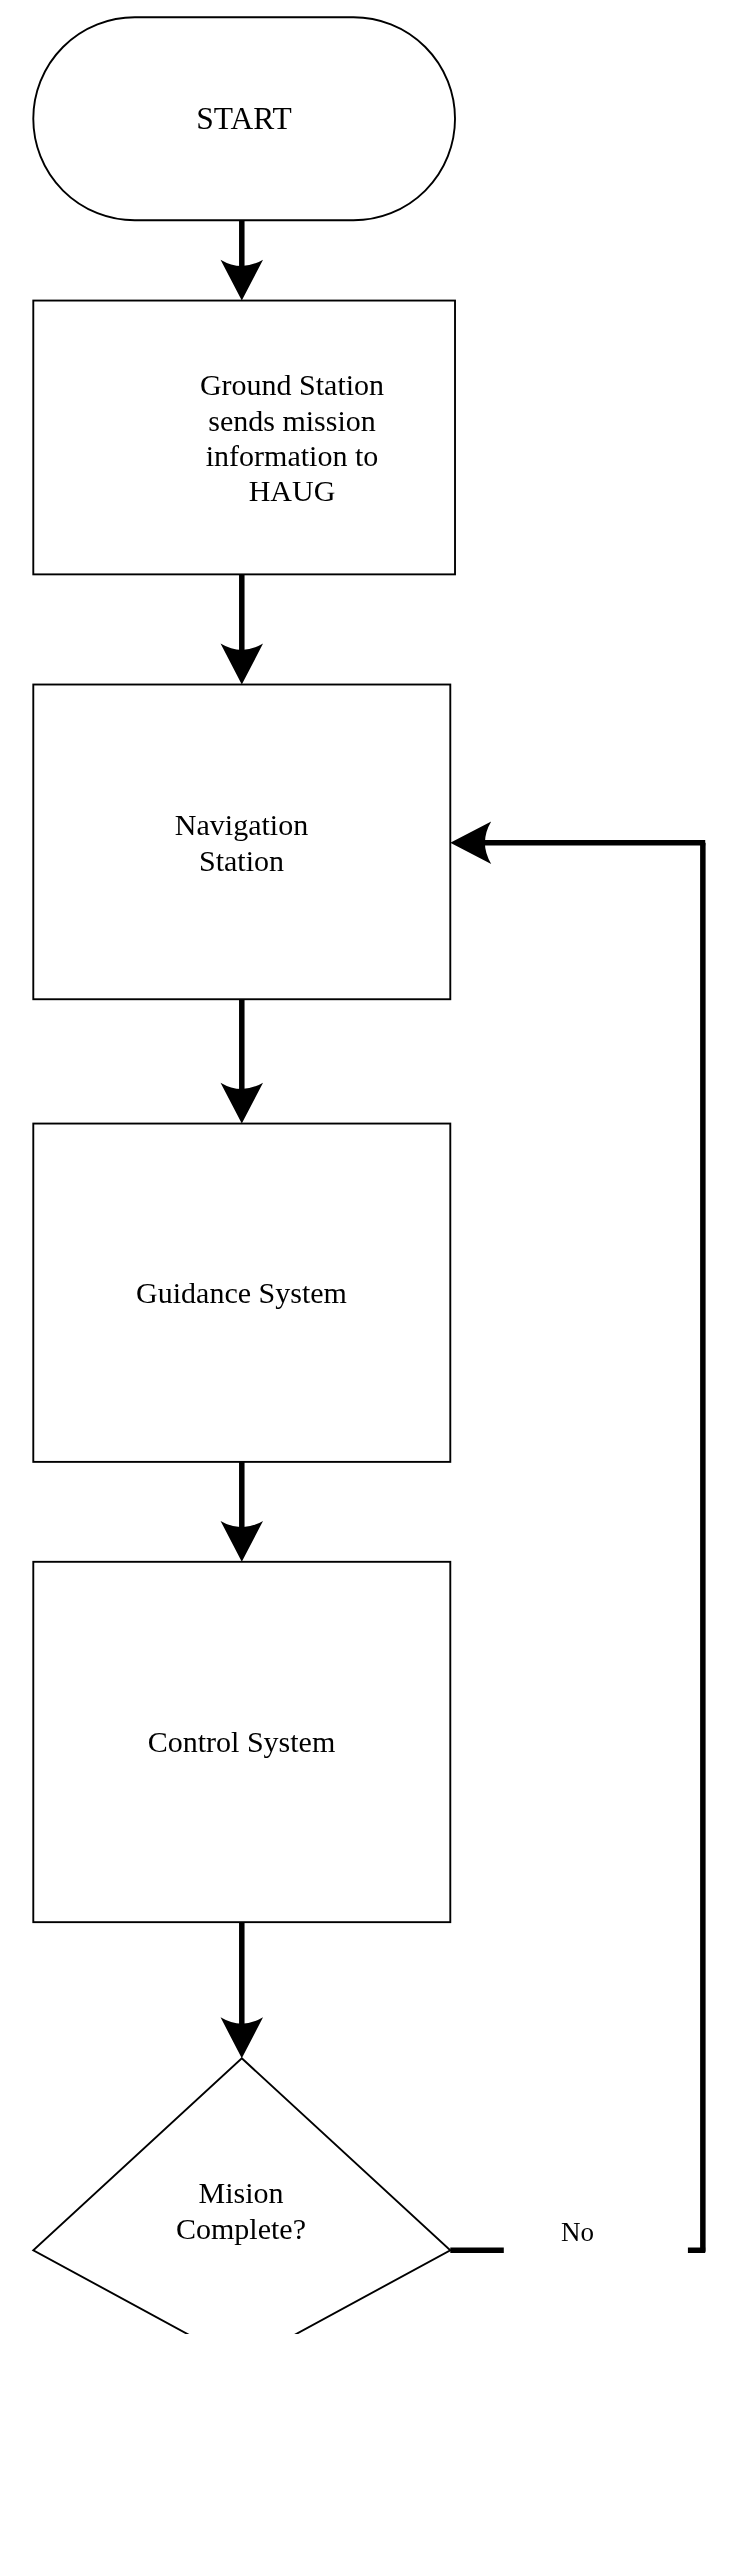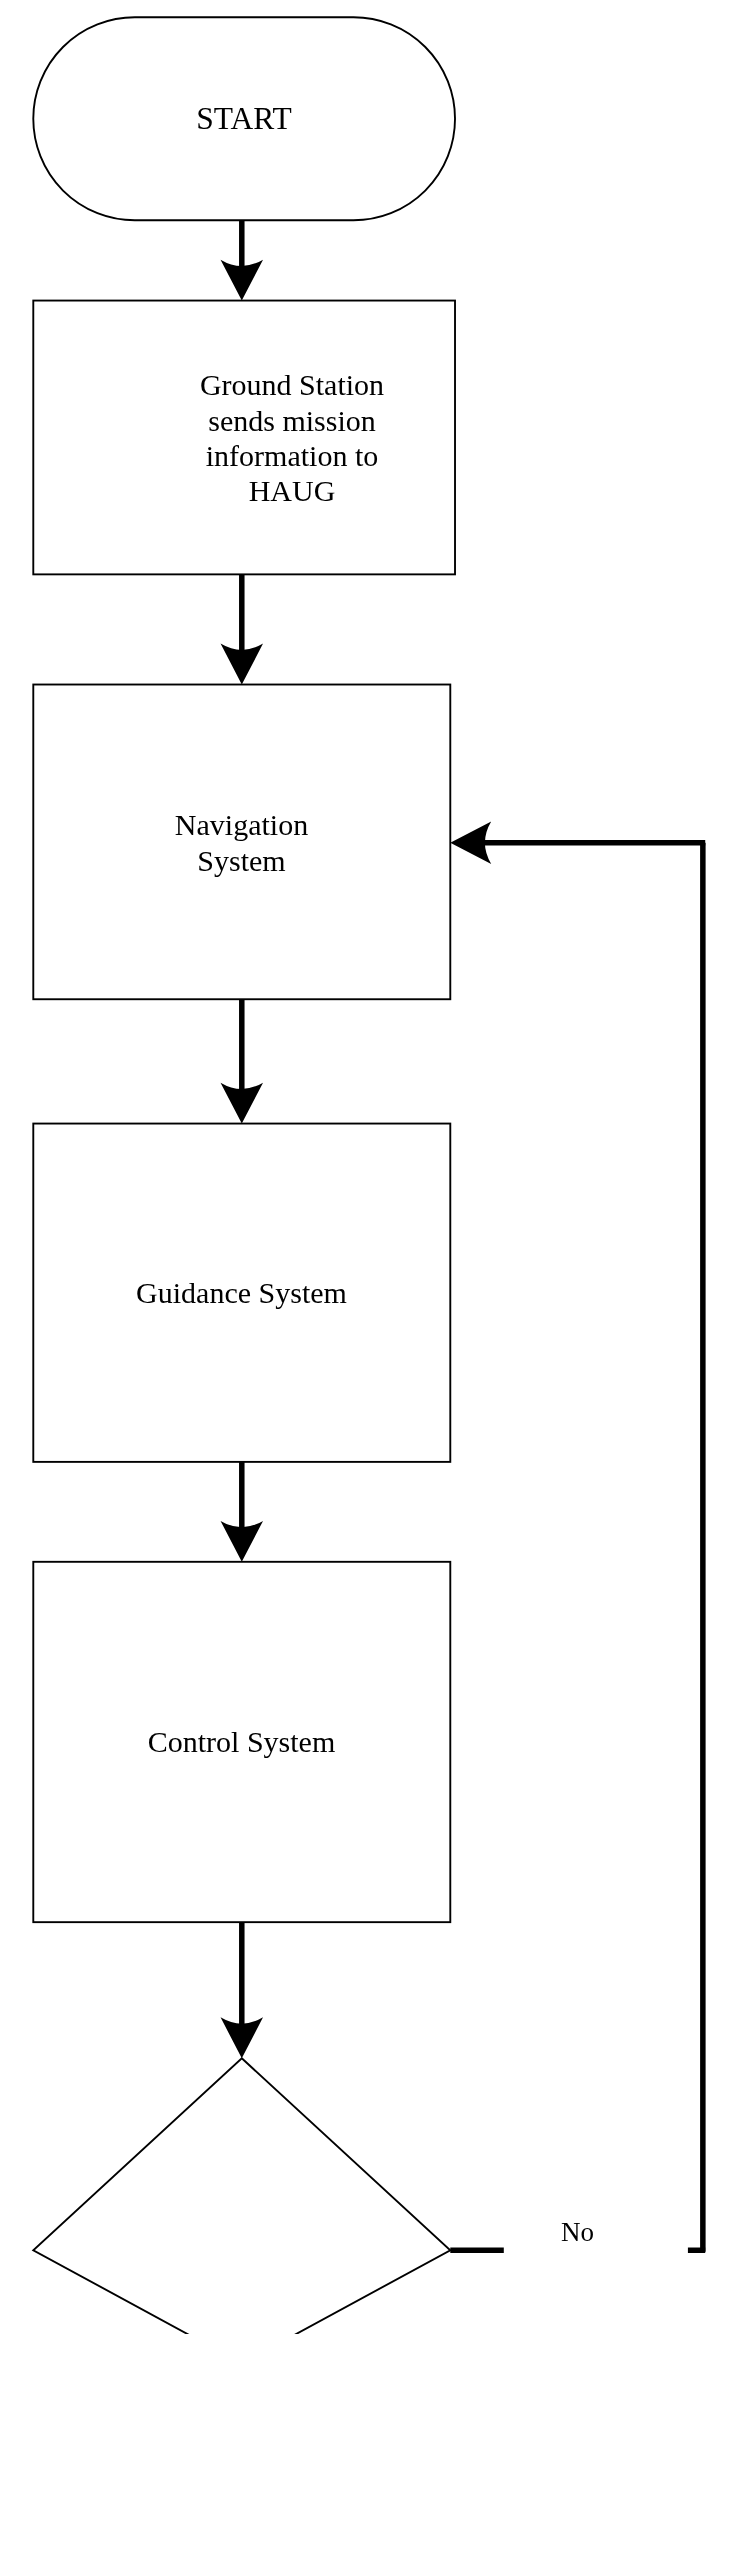--- a/index.html
+++ b/index.html
@@ -115,25 +115,27 @@
   </svg>
 
   <div class="node-label" style="left:33px; top:17.3px; width:422px; height:203px; font-size:31.5px;">START</div>
 
   <div class="node-label" style="left:33px; top:301px; width:422px; height:274px; font-size:30px;padding-left:48px;">Ground Station
 sends mission
 information to
 HAUG</div>
 
   <div class="node-label" style="left:33px; top:685px; width:417px; height:315px; font-size:30px;">Navigation
-System</div>
+Station</div>
 
   <div class="node-label" style="left:33px; top:1562px; width:417px; height:360px; font-size:30px;">Control System</div>
 
   <div class="node-label" style="left:33px; top:1124px; width:417px; height:338px; font-size:30px;">Guidance System</div>
 
+  <div class="node-label" style="left:72px; top:2124px; width:338px; height:173px; font-size:30px;">Mision
+Complete?</div>
 
   <div class="node-label" style="left:33px; top:2397px; width:422px; height:175px; font-size:31.5px;">END</div>
 
   <div class="edge-label" style="left:561px; top:2217px; font-size:27px;">No</div>
 
 </div>
 
 
 </body></html>

